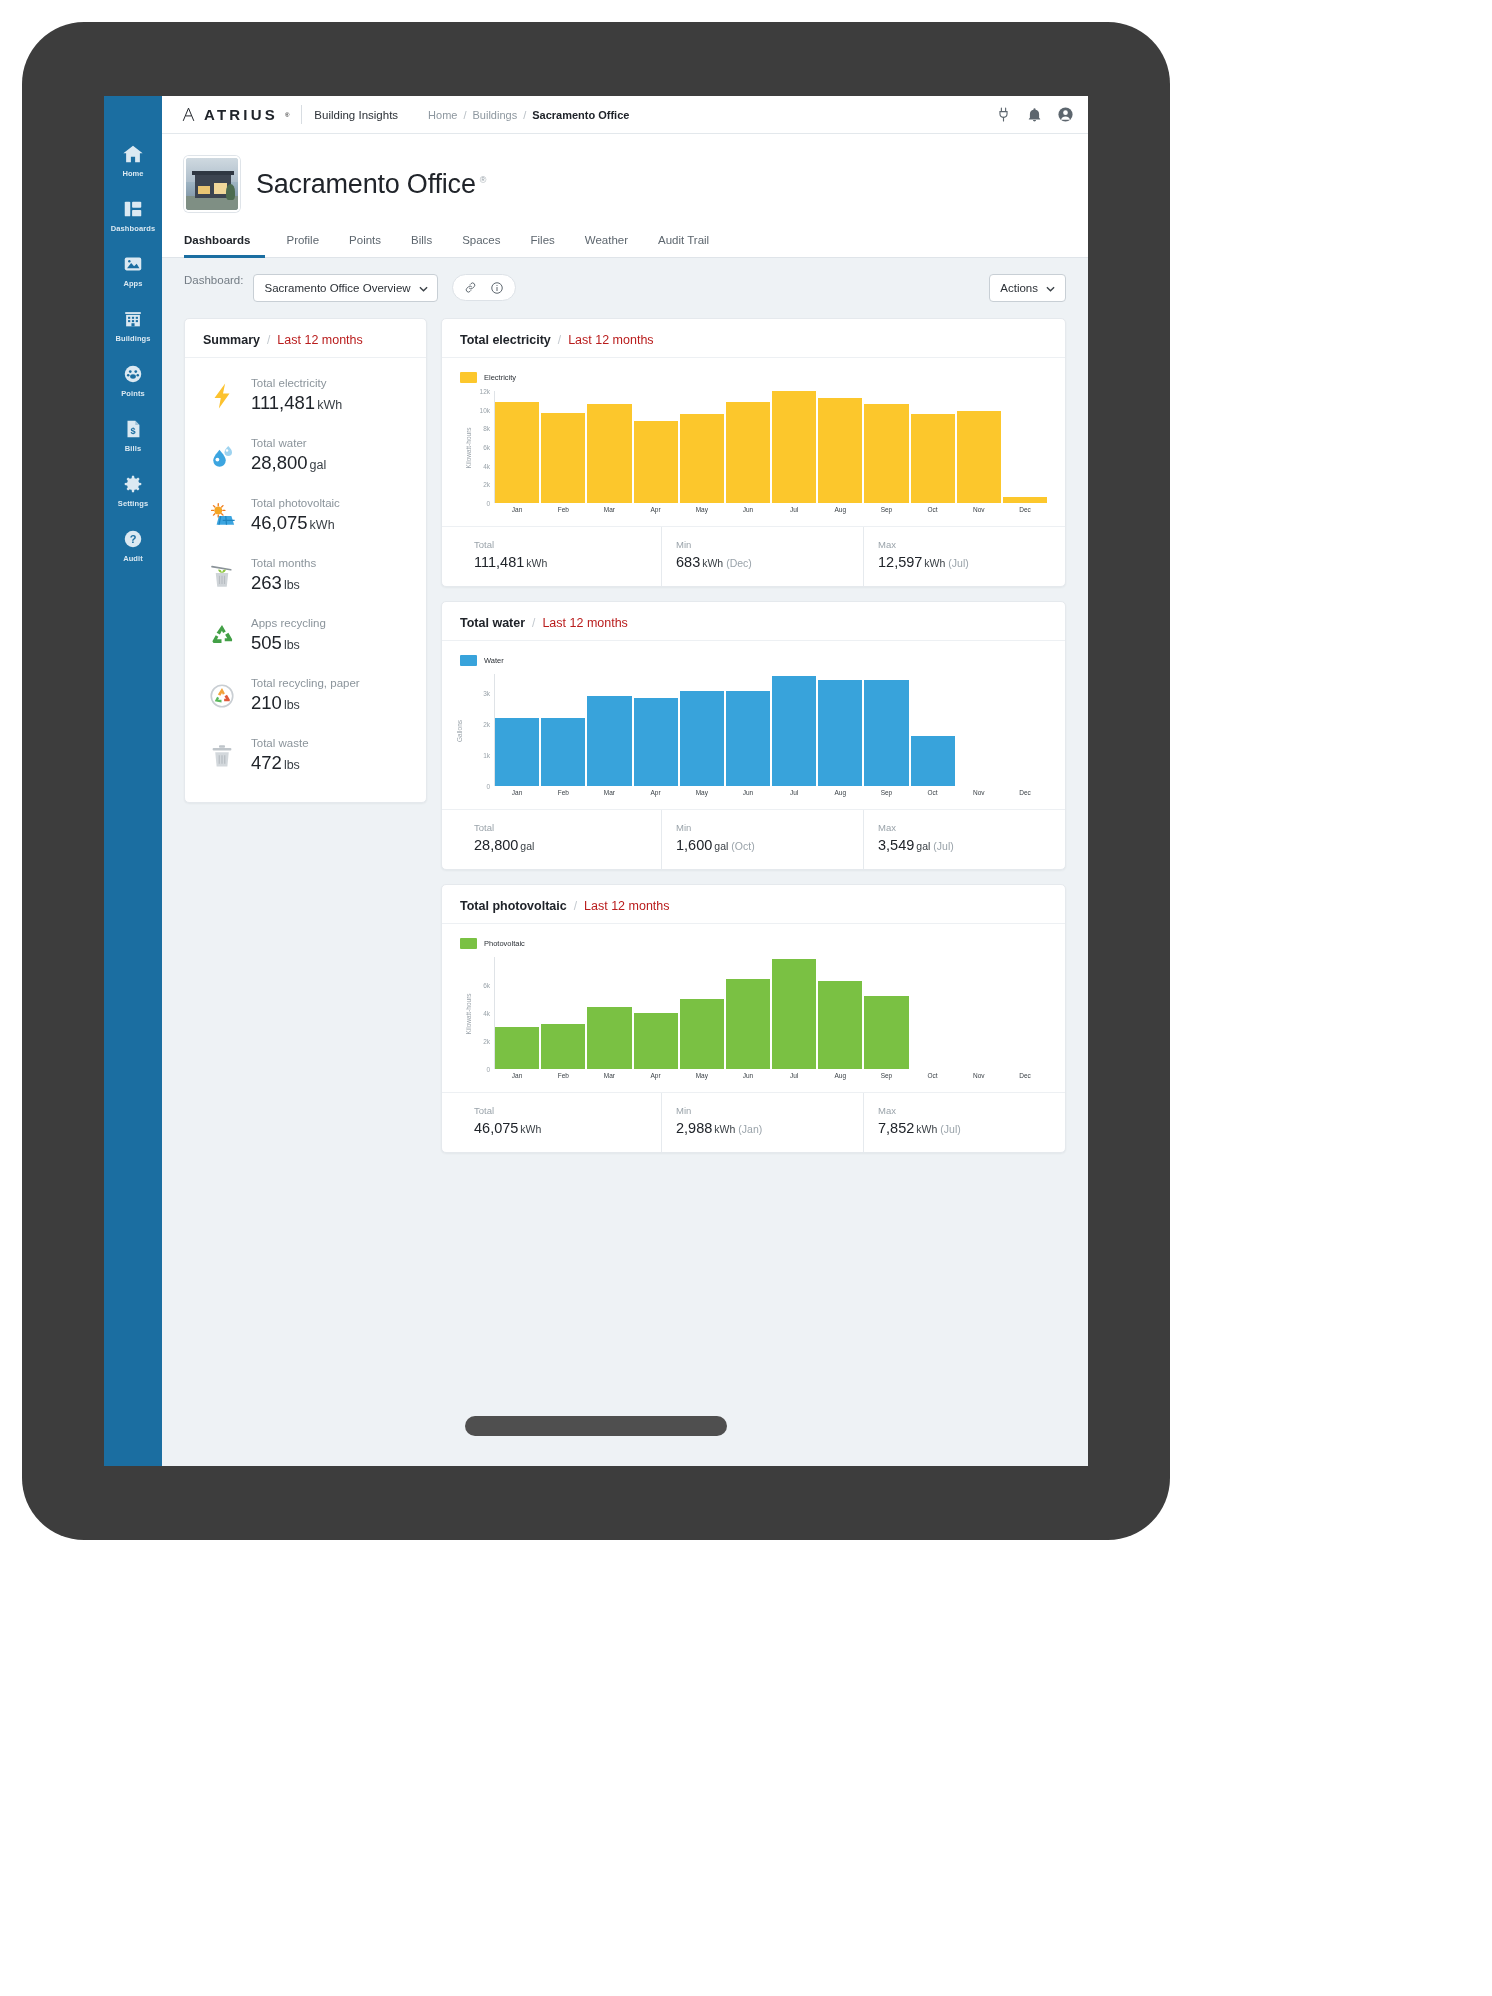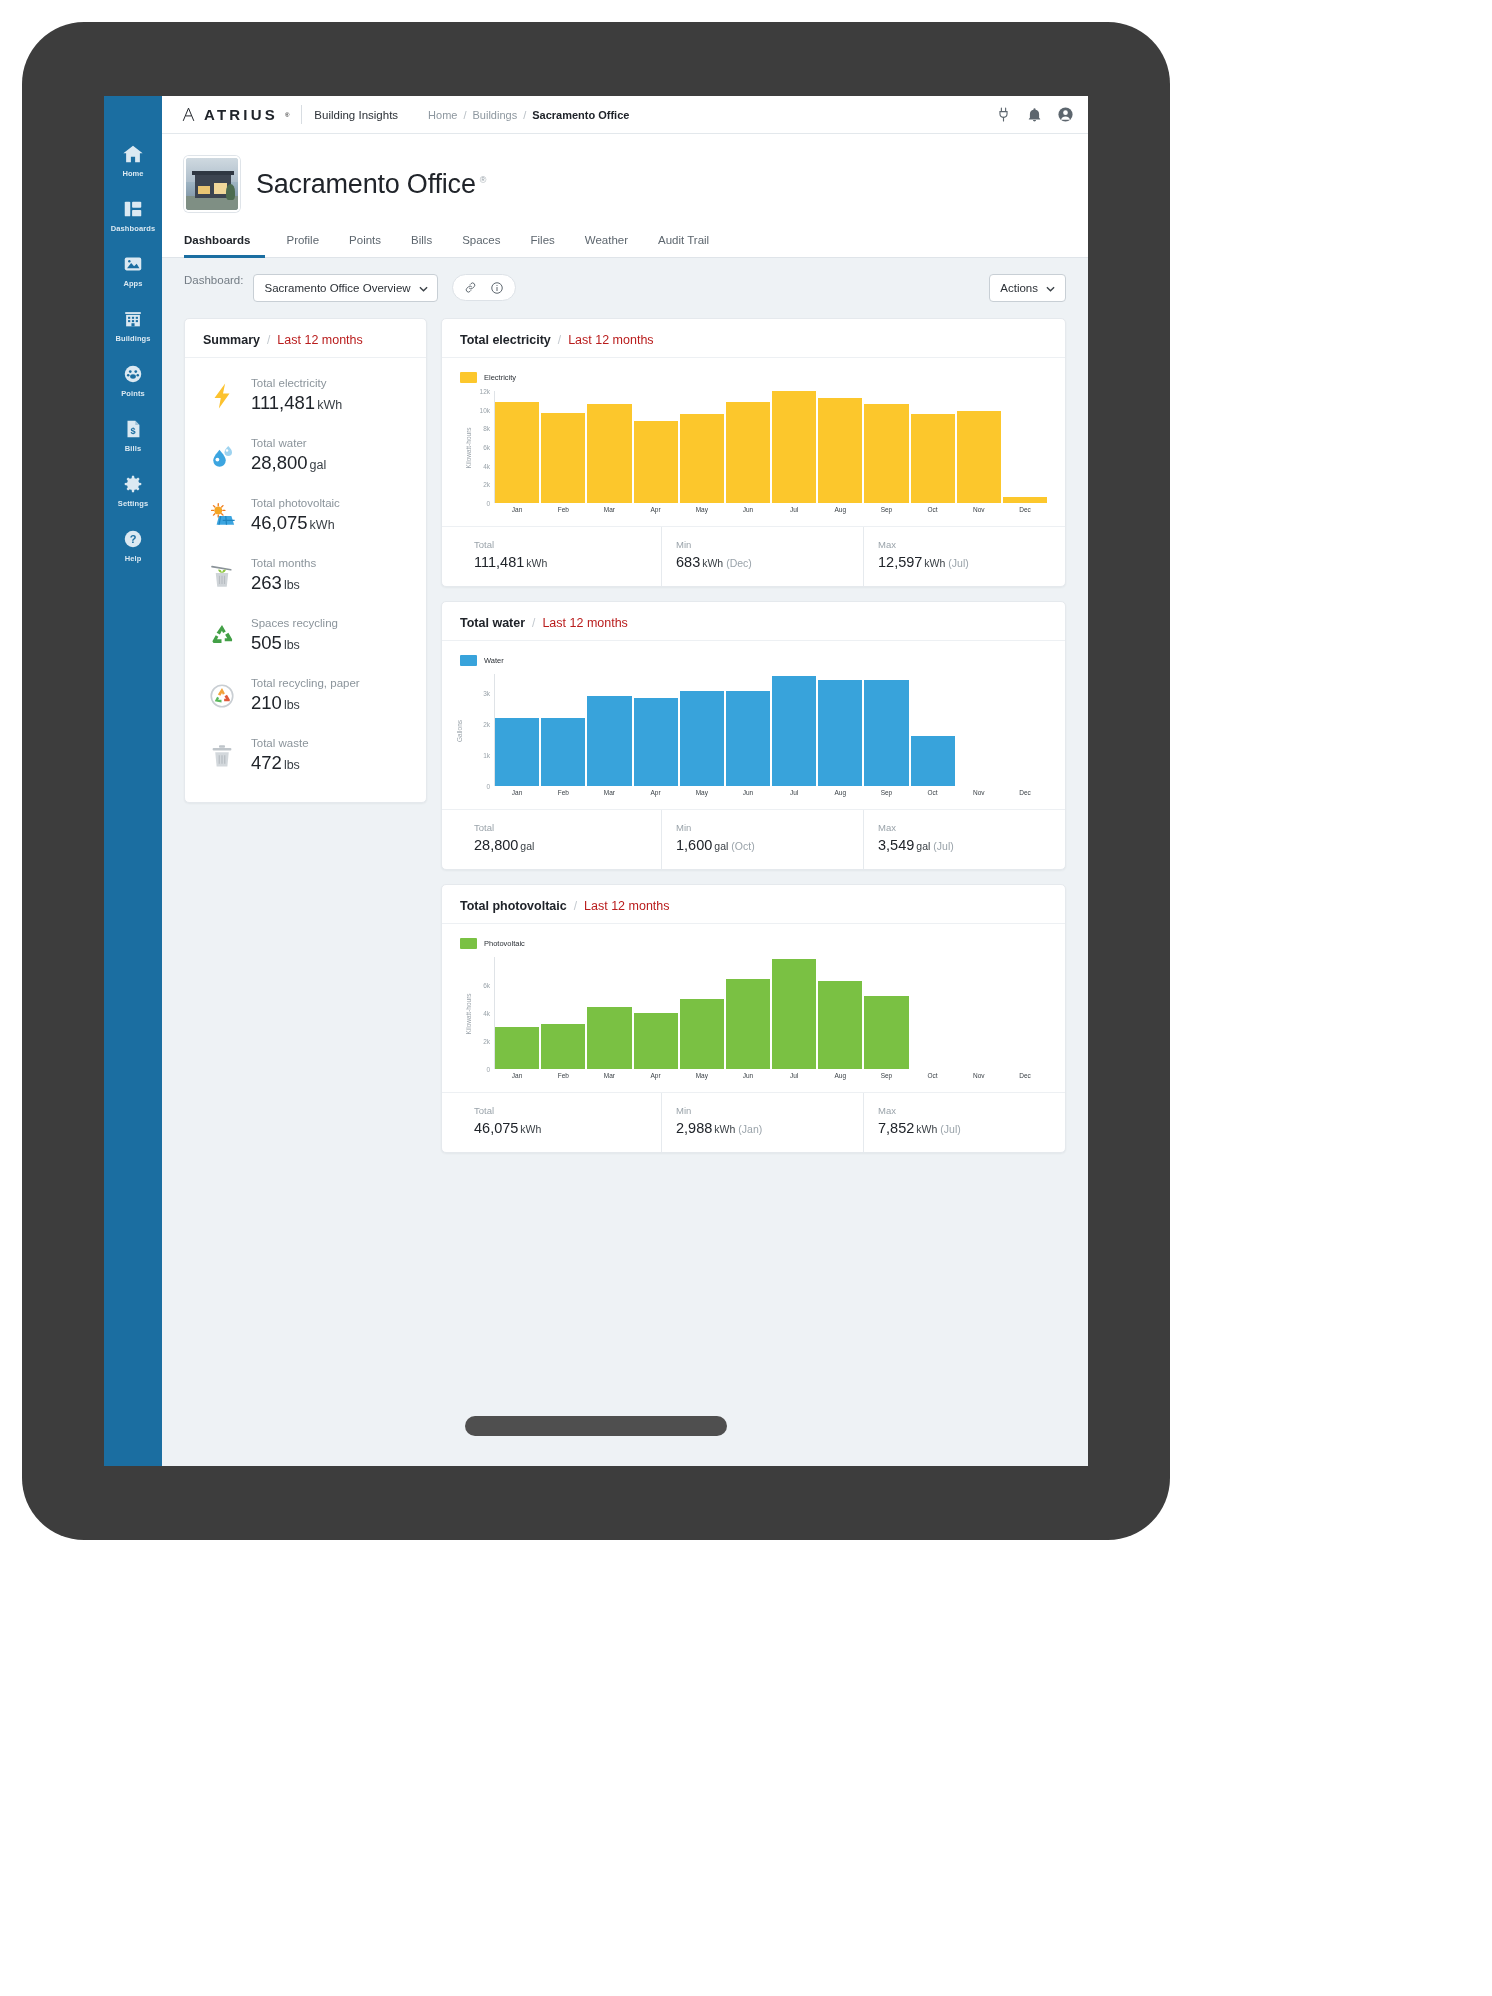--- a/index.html
+++ b/index.html
@@ -364,21 +364,21 @@
         <span class="rlabel">Settings</span>
       </div>
 
       <div class="rail-item">
         <span class="ricon">
           <svg width="22" height="22" viewBox="0 0 24 24">
               <circle cx="12" cy="12" r="9" fill="#dbe9f2"></circle>
               <text x="12" y="16.5" font-size="12" font-weight="bold" fill="#1b6ea1" text-anchor="middle" font-family="Liberation Sans, sans-serif">?</text>
             </svg>
         </span>
-        <span class="rlabel">Help</span>
+        <span class="rlabel">Audit</span>
       </div>
     </div>
 
     <div class="app">
 
       <div class="topbar">
         <div class="brand">
           <span class="brand-mark">
             <svg width="17" height="17" viewBox="0 0 24 24" fill="none" stroke="#20242a" stroke-width="1.4">
               <path d="M12 3 4.5 21M12 3l7.5 18M8 14h8"></path>
@@ -559,21 +559,21 @@
 
               <div class="sum-row">
                 <span class="sum-icon">
                   <svg width="30" height="30" viewBox="0 0 24 24" fill="#43a047">
                       <path d="M12 3.2 15 8.3l-2.1 1.2-1-1.7-1.6 3-2.6-1.5z"></path>
                       <path d="M20 16.2h-5.8v-2.4h2l-1.7-2.9 2.6-1.5 3 5.2z"></path>
                       <path d="M4.3 16.2 7 11.3l2.1 1.3-1.1 1.9h3.6v3H5.2z"></path>
                     </svg>
                 </span>
                 <div>
-                  <div class="sum-label">Spaces recycling</div>
+                  <div class="sum-label">Apps recycling</div>
                   <div class="sum-value"><span>505</span><span class="sum-unit">lbs</span></div>
                 </div>
               </div>
 
               <div class="sum-row">
                 <span class="sum-icon">
                   <svg width="30" height="30" viewBox="0 0 24 24">
                       <circle cx="12" cy="12" r="8.6" fill="#fff" stroke="#c9ced3" stroke-width="1.3"></circle>
                       <path d="M12 5.6 14.3 10l-1.6.9-.7-1.3-1.3 2.2-2-1.1z" fill="#f2a33c"></path>
                       <path d="M18.1 16.2h-4.4v-2h1.5l-1.2-2.1 2-1.1 2.3 3.9z" fill="#e05a3a"></path>

